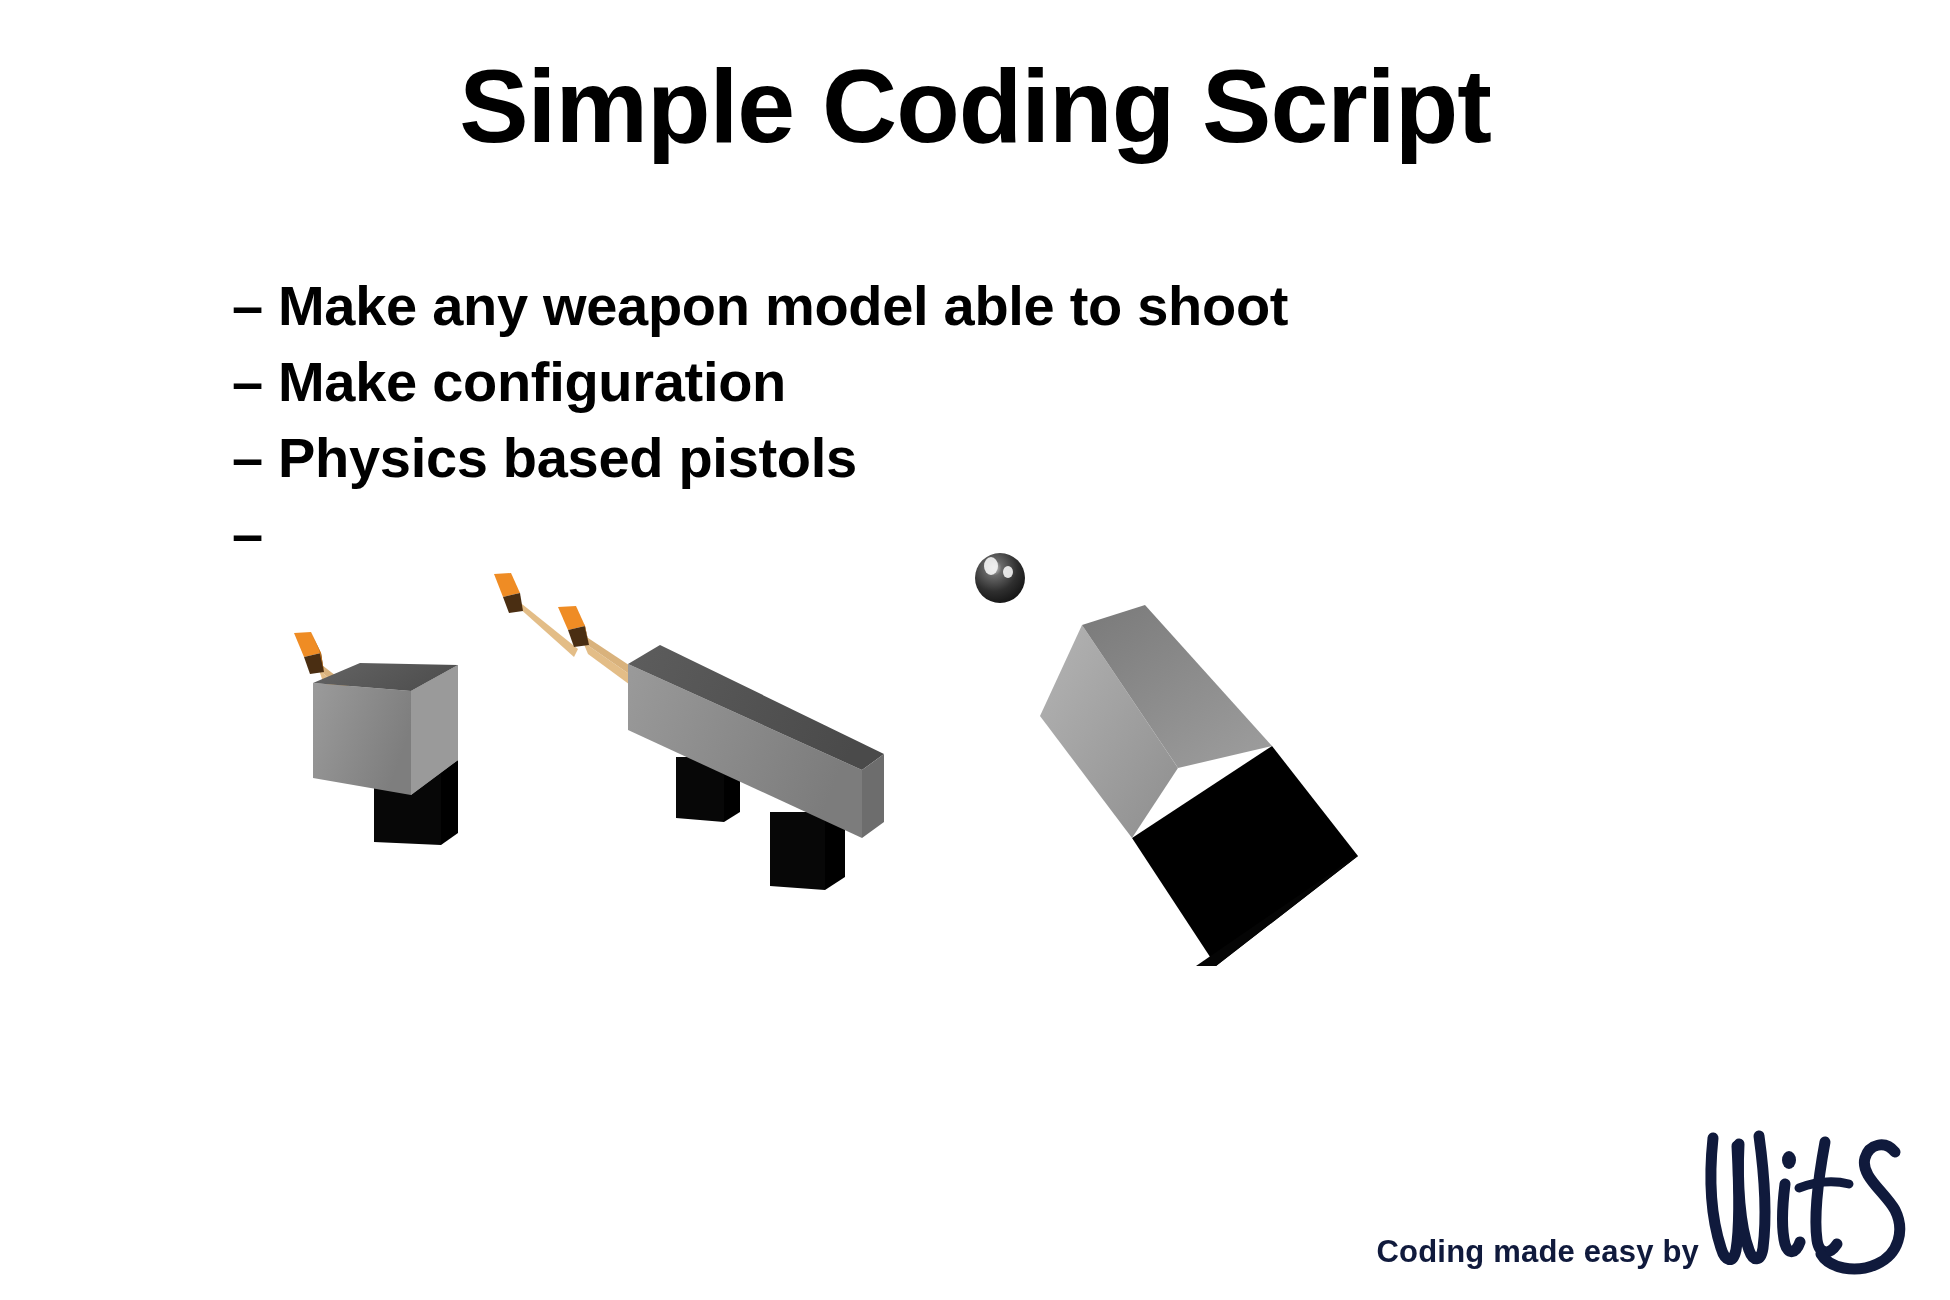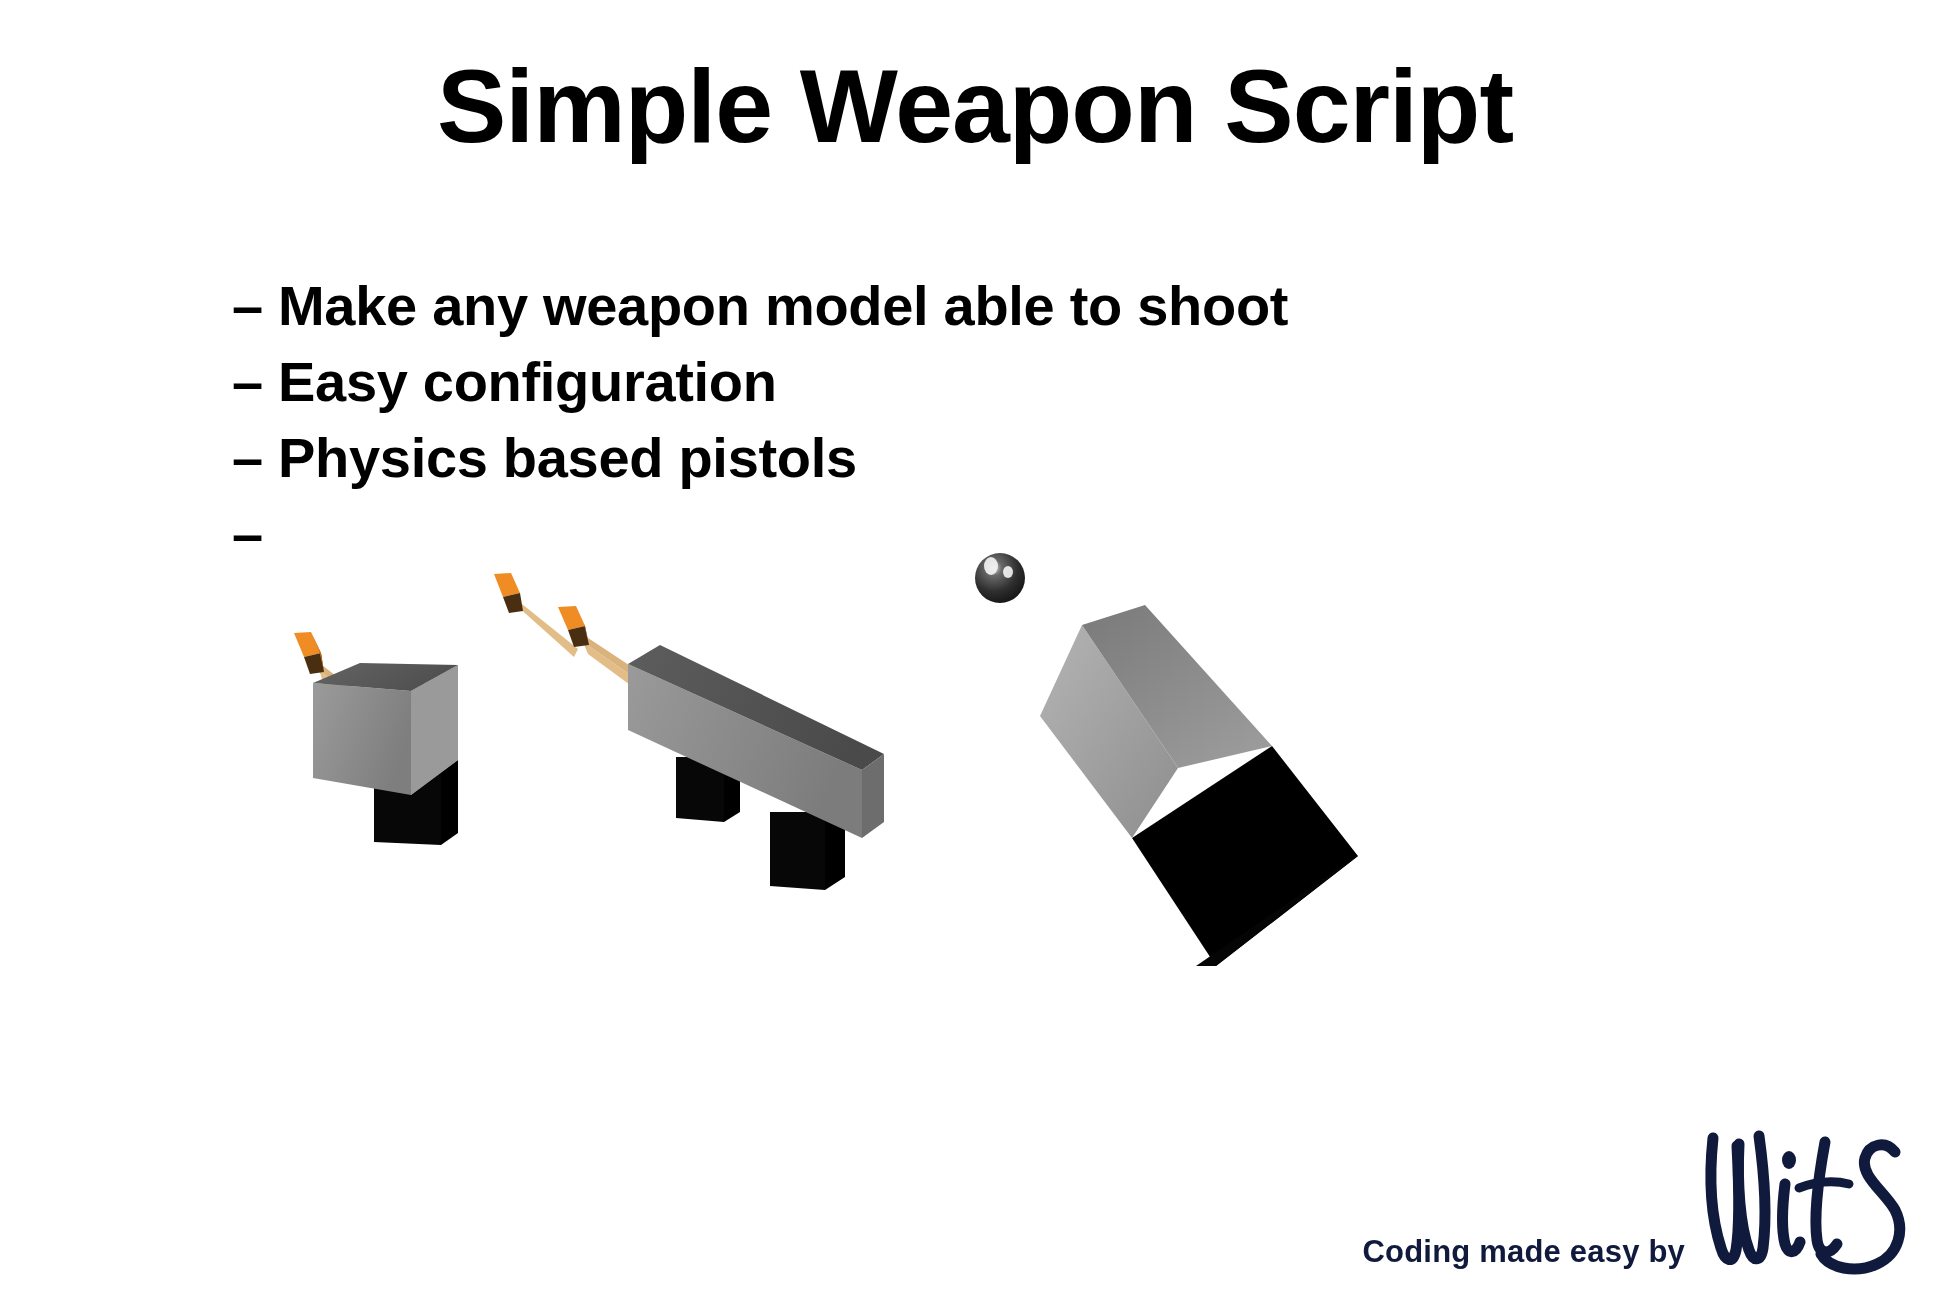--- a/index.html
+++ b/index.html
@@ -69,51 +69,51 @@
   }
   #scene svg { display: block; }
 
   
   #footer-brand {
     position: absolute;
     right: 36px;
     bottom: 8px;
     display: flex;
     align-items: flex-end;
-    gap: 14px;
+    gap: 0;
   }
   #brand-tagline {
     font-size: 31px;
     font-weight: 700;
     color: #101a3c;
     letter-spacing: 0.2px;
     white-space: nowrap;
     padding-bottom: 22px;
   }
   #brand-logo {
     width: 215px;
     height: 170px;
     flex: 0 0 215px;
   }
 </style>
 </head>
 <body>
 
-<div id="slide-title">Simple Weapon Script</div>
+<div id="slide-title">Simple Coding Script</div>
 
 <div id="bullet-list">
 
   <div class="bullet-row">
     <span class="bullet-dash">–</span>
     <span class="bullet-text">Make any weapon model able to shoot</span>
   </div>
 
   <div class="bullet-row">
     <span class="bullet-dash">–</span>
-    <span class="bullet-text">Easy configuration</span>
+    <span class="bullet-text">Make configuration</span>
   </div>
 
   <div class="bullet-row">
     <span class="bullet-dash">–</span>
     <span class="bullet-text">Physics based pistols</span>
   </div>
 
   <div class="bullet-row">
     <span class="bullet-dash">–</span>
   </div>

